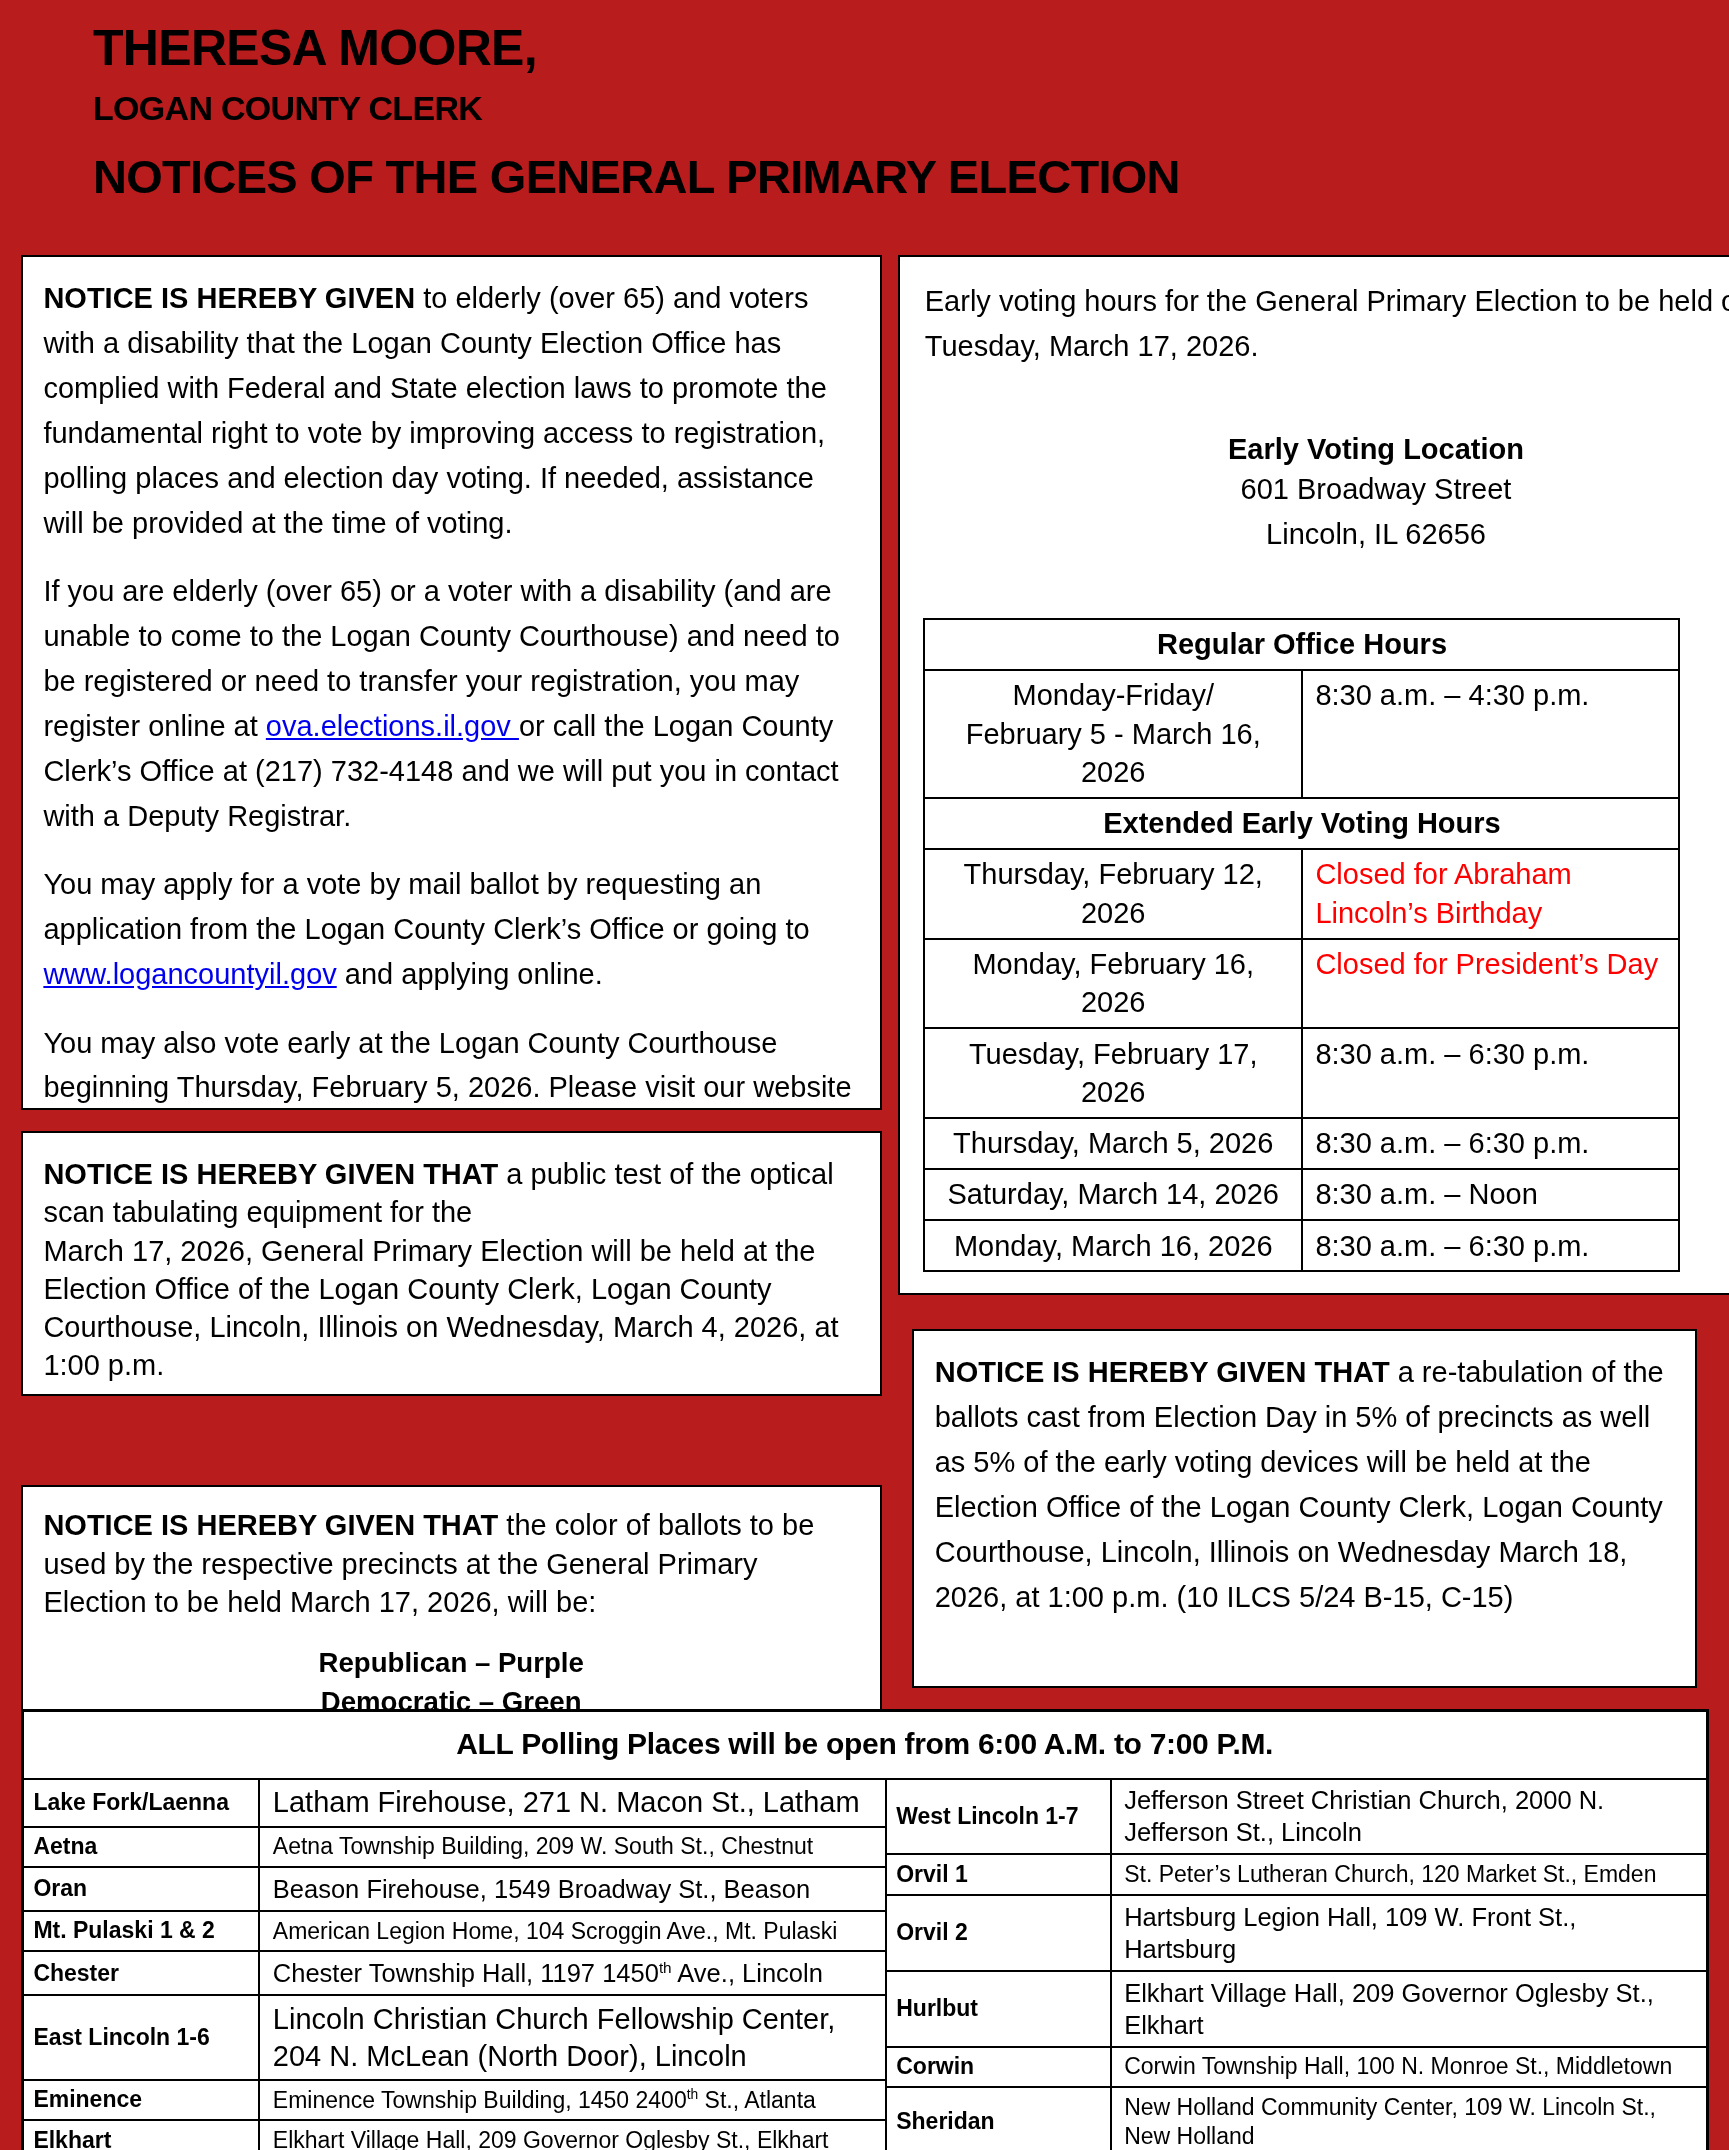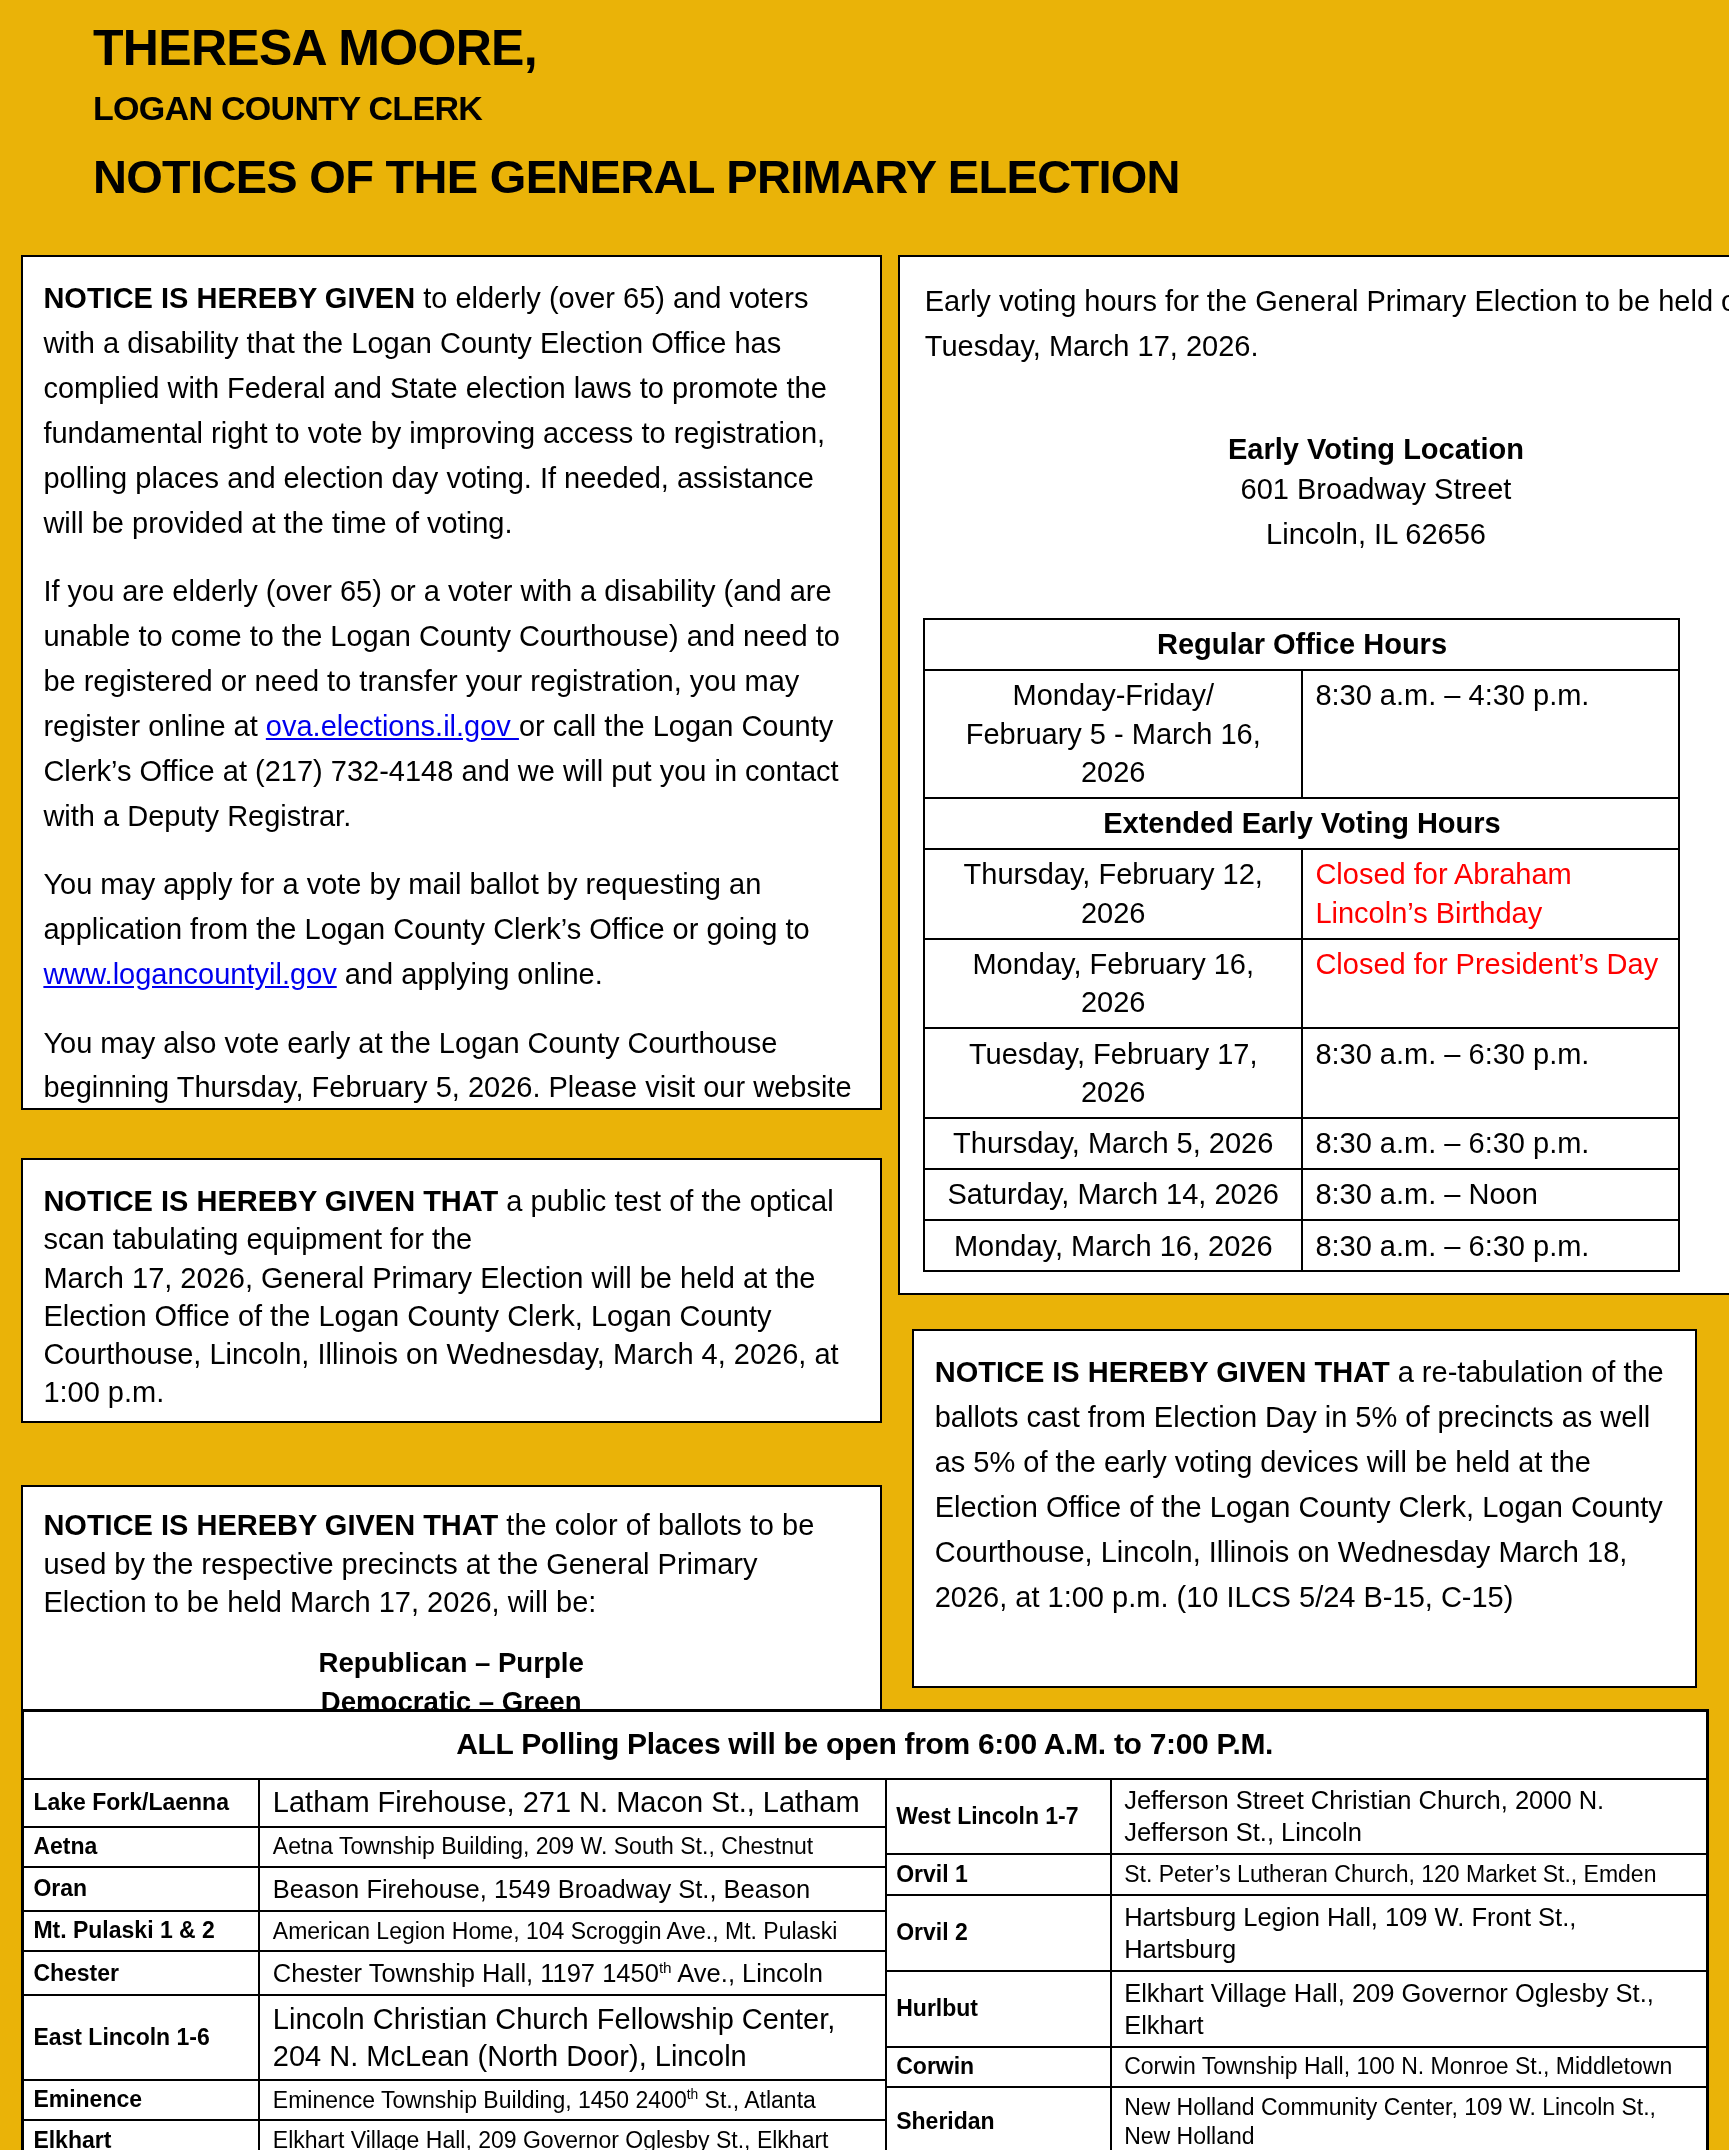--- a/index.html
+++ b/index.html
@@ -1,33 +1,33 @@
 <!DOCTYPE html>
 <html style="font-size:11px"><head>
 <meta charset="utf-8">
 <style>
   html,body{margin:0;padding:0;background:#ffffff;}
   body{
     width:1729px;height:2151px;overflow:hidden;
     color:#000;
     font-family:"Liberation Sans", sans-serif;
   }
-  .page{position:relative;width:1729px;height:2151px;background:#eab308;}
+  .page{position:relative;width:1729px;height:2151px;background:#b91c1c;}
 
   
   .doc-header{position:absolute;left:93px;top:23.4px;letter-spacing:-0.7px;}
   .title-1{font-size:50px;font-weight:bold;line-height:1.0;}
   .title-2{font-size:34px;font-weight:bold;line-height:1.0;margin-top:18px;}
   .title-3{font-size:47px;font-weight:bold;line-height:1.0;margin-top:27.6px;}
 
   
   .box{position:absolute;border:2.8px solid #000;box-sizing:border-box;
        padding:19.3px 20.7px;overflow:hidden;background:#fff;}
   #box-access{left:20.7px;top:255px;width:861px;height:855px;}
-  #box-test{left:20.7px;top:1158px;width:861px;height:265px;}
+  #box-test{left:20.7px;top:1131px;width:861px;height:265px;}
   #box-colors{left:20.7px;top:1485px;width:861px;height:273px;}
   #box-early{left:898px;top:255px;width:956px;height:1040px;}
   #box-retab{left:912px;top:1329px;width:785px;height:359px;}
 
   .box p{margin:0 0 23.4px 0;font-size:29px;line-height:1.55;}
   .box p:last-child{margin-bottom:0;}
   strong{font-weight:bold;}
   .link{color:#0000ee;text-decoration:underline;cursor:pointer;}
 
   #box-test p{line-height:1.32;margin:2.8px 0 0 0;}

